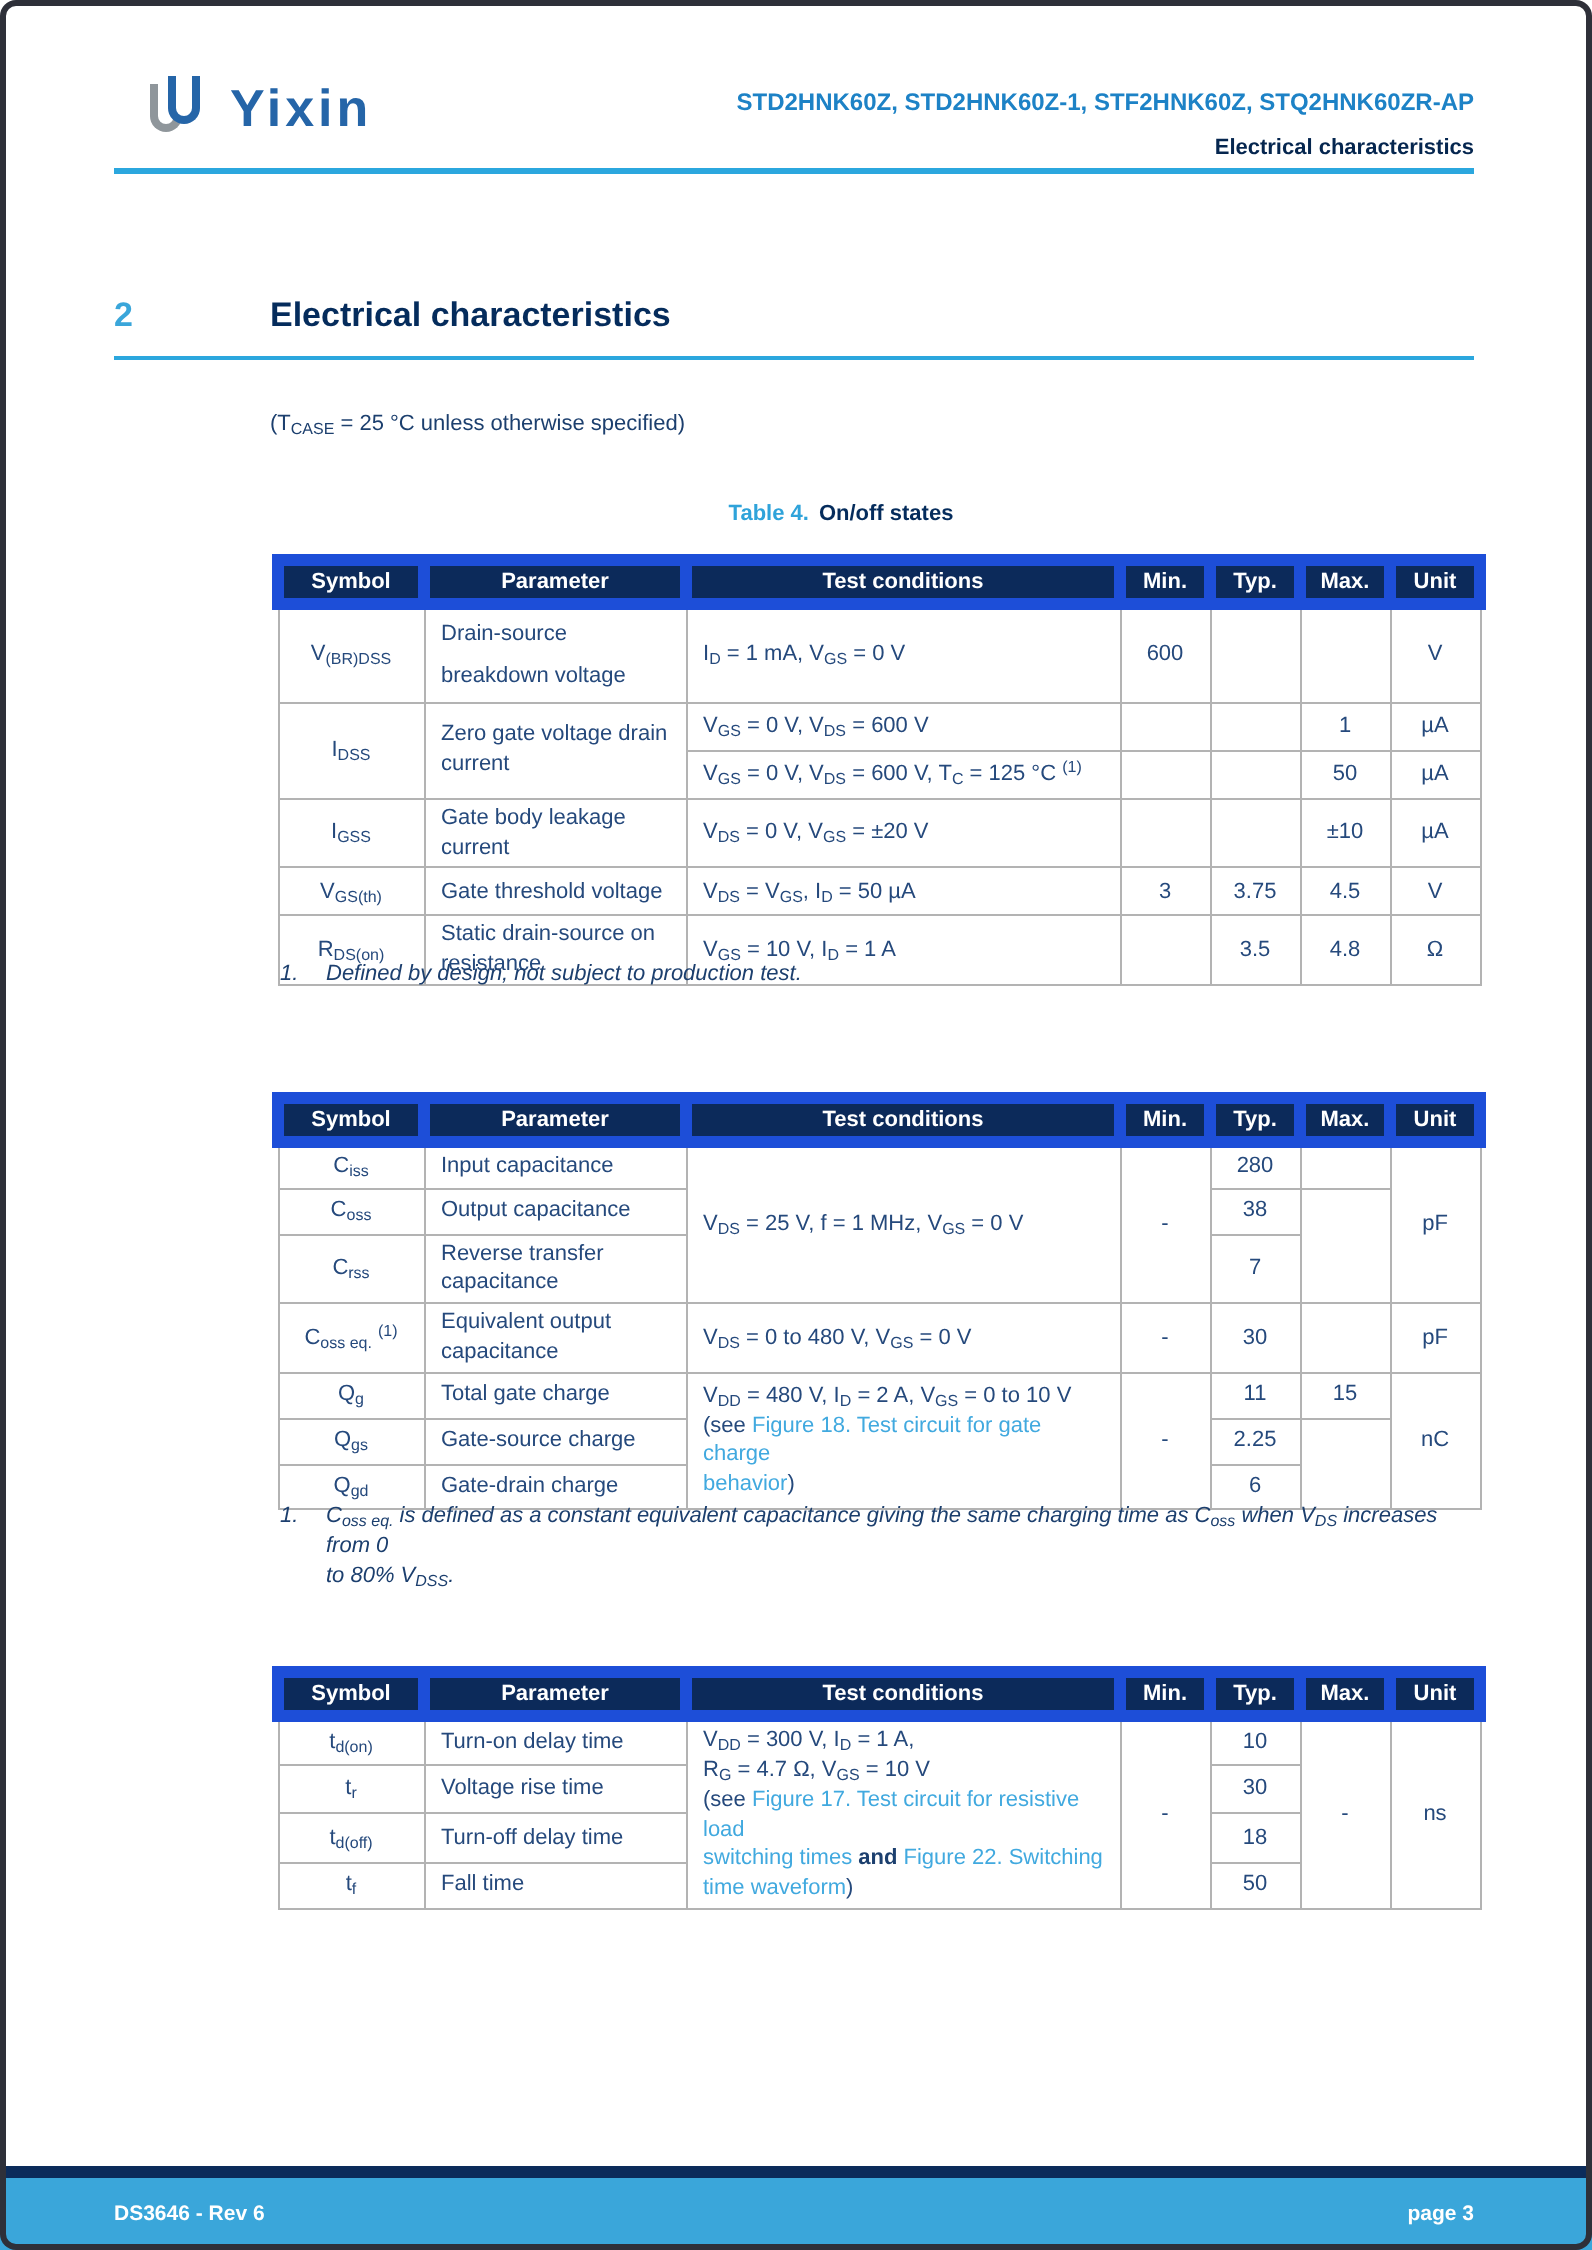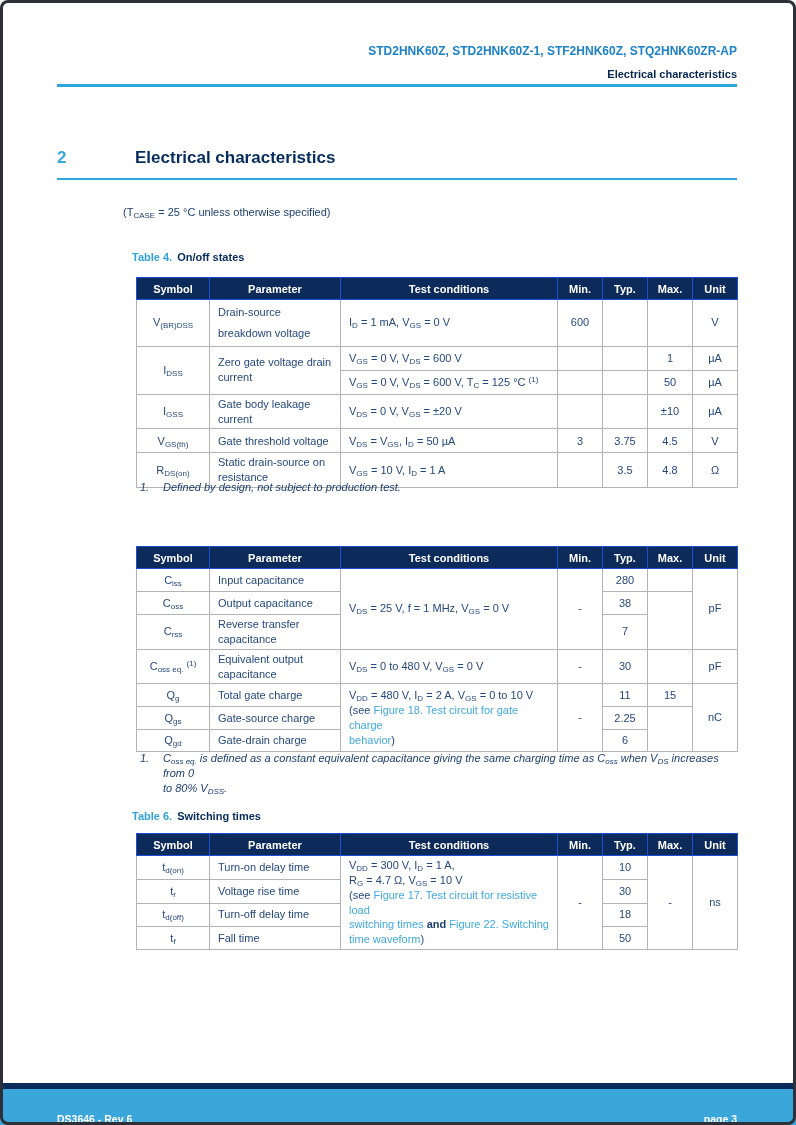--- a/index.html
+++ b/index.html
@@ -15,59 +15,66 @@
   .u-blue { position:absolute; left:11px; top:2px; width:16px; height:24px; border:4px solid #2565a8; border-top:none; border-radius:0 0 10px 10px; background:#fff; }
   .logo-text { font-size:26px; font-weight:bold; color:#2565a8; letter-spacing:2px; margin-left:6px; }
   .hdr-title { position:absolute; right:59px; top:44px; font-size:12px; font-weight:bold; color:#1d82c6; }
   .hdr-sub { position:absolute; right:59px; top:68px; font-size:11px; font-weight:bold; color:#05264f; }
   .top-rule { position:absolute; left:57px; right:59px; top:84px; height:3px; background:#2ba7de; }
 
   
   .sec-num { position:absolute; left:57px; top:148px; font-size:17px; font-weight:bold; color:#3aa6da; }
   .sec-title { position:absolute; left:135px; top:148px; font-size:17px; font-weight:bold; color:#052c5c; }
   .sec-rule { position:absolute; left:57px; right:59px; top:178px; height:2px; background:#2ba7de; }
-  .spec-note { position:absolute; left:123px; top:206px; font-size:11px; color:#1c3f6e; }
-
-  
-  .caption { position:absolute; left:132px; width:601px; font-size:11px; font-weight:bold; }
+  .spec-note { position:absolute; left:135px; top:206px; font-size:11px; color:#1c3f6e; }
+
+  
+  .caption { position:absolute; left:120px; width:601px; text-align:center; font-size:11px; font-weight:bold; }
   .cap-label { color:#2fa3da; margin-right:5px; }
   .cap-title { color:#052c5c; }
   .cap4 { top:251px; } .cap5 { top:523px; } .cap6 { top:810px; }
 
   
   .thost { position:absolute; left:136px; width:601px; }
   .t4 { top:277px; } .t5 { top:546px; } .t6 { top:833px; }
   table.spec { border-collapse:collapse; table-layout:fixed; width:601px; font-size:11px; color:#25497c; }
-  table.spec th { background:#0c2a5a; color:#ffffff; font-weight:bold; border:1px solid #1d4ed8; font-size:11px; padding:2px 3px; }
+  table.spec th { background:#0c2a5a; color:#ffffff; font-weight:bold; border:6px solid #1d4ed8; font-size:11px; padding:2px 3px; }
   table.spec td { border:1px solid #b3b3b3; padding:2px 8px; vertical-align:middle; line-height:1.35; }
   td.ac { text-align:center; padding:2px 2px; }
   td.al { text-align:left; }
   td.c2 { line-height:1.5; }
   .t4 tbody tr:first-child td.c1 { line-height:1.9; }
   sub { font-size:8px; vertical-align:-2px; line-height:0; }
   sup { font-size:8px; vertical-align:4px; line-height:0; }
   .tlink { color:#41a9df; }
   b { color:#1c3f6e; }
 
   
   .footnote { position:absolute; display:flex; font-size:11px; font-style:italic; color:#1c3f6e; line-height:1.35; }
   .fn1 { left:140px; top:480px; width:595px; }
   .fn2 { left:140px; top:751px; width:600px; }
   .fn-num { width:23px; flex:none; }
 
   
   .footer-strip { position:absolute; left:0; right:0; top:1083px; height:6px; background:#0b2b5a; }
-  .footer-bar { position:absolute; left:0; right:0; top:1089px; bottom:0; background:#3aa6da; display:flex; align-items:flex-end; justify-content:space-between; padding:0 59px 0 57px; }
+  .footer-bar { position:absolute; left:0; right:0; top:1089px; bottom:0; background:#3aa6da; display:flex; align-items:center; justify-content:space-between; padding:0 59px 0 57px; }
   .footer-bar span { color:#ffffff; font-size:10.5px; font-weight:bold; }
 </style>
 </head>
 <body>
 
 <div class="page">
 
+  <div class="logo">
+    <span class="logo-u">
+      <span class="u-gray"></span>
+      <span class="u-blue"></span>
+    </span>
+    <span class="logo-text">Yixin</span>
+  </div>
   <div class="hdr-title">STD2HNK60Z, STD2HNK60Z-1, STF2HNK60Z, STQ2HNK60ZR-AP</div>
   <div class="hdr-sub">Electrical characteristics</div>
   <div class="top-rule"></div>
 
   <div class="sec-num">2</div>
   <div class="sec-title">Electrical characteristics</div>
   <div class="sec-rule"></div>
   <div class="spec-note">(T<sub>CASE</sub> = 25 °C unless otherwise specified)</div>
 
   <div class="caption cap4">
@@ -229,23 +236,20 @@
             <td class="ac c4">6</td>
           </tr>
         </tbody>
       </table>
     </div>
   <div class="footnote fn2">
     <span class="fn-num">1.</span>
     <span>C<sub>oss eq.</sub> is defined as a constant equivalent capacitance giving the same charging time as C<sub>oss</sub> when V<sub>DS</sub> increases from 0<br>to 80% V<sub>DSS</sub>.</span>
   </div>
 
-  <div class="caption cap6">
-    <span class="cap-label">Table 6.</span><span class="cap-title">Switching times</span>
-  </div>
   <div class="thost t6">
       <table class="spec">
         <colgroup>
           <col style="width: 73px;">
           <col style="width: 131px;">
           <col style="width: 217px;">
           <col style="width: 45px;">
           <col style="width: 45px;">
           <col style="width: 45px;">
           <col style="width: 45px;">

